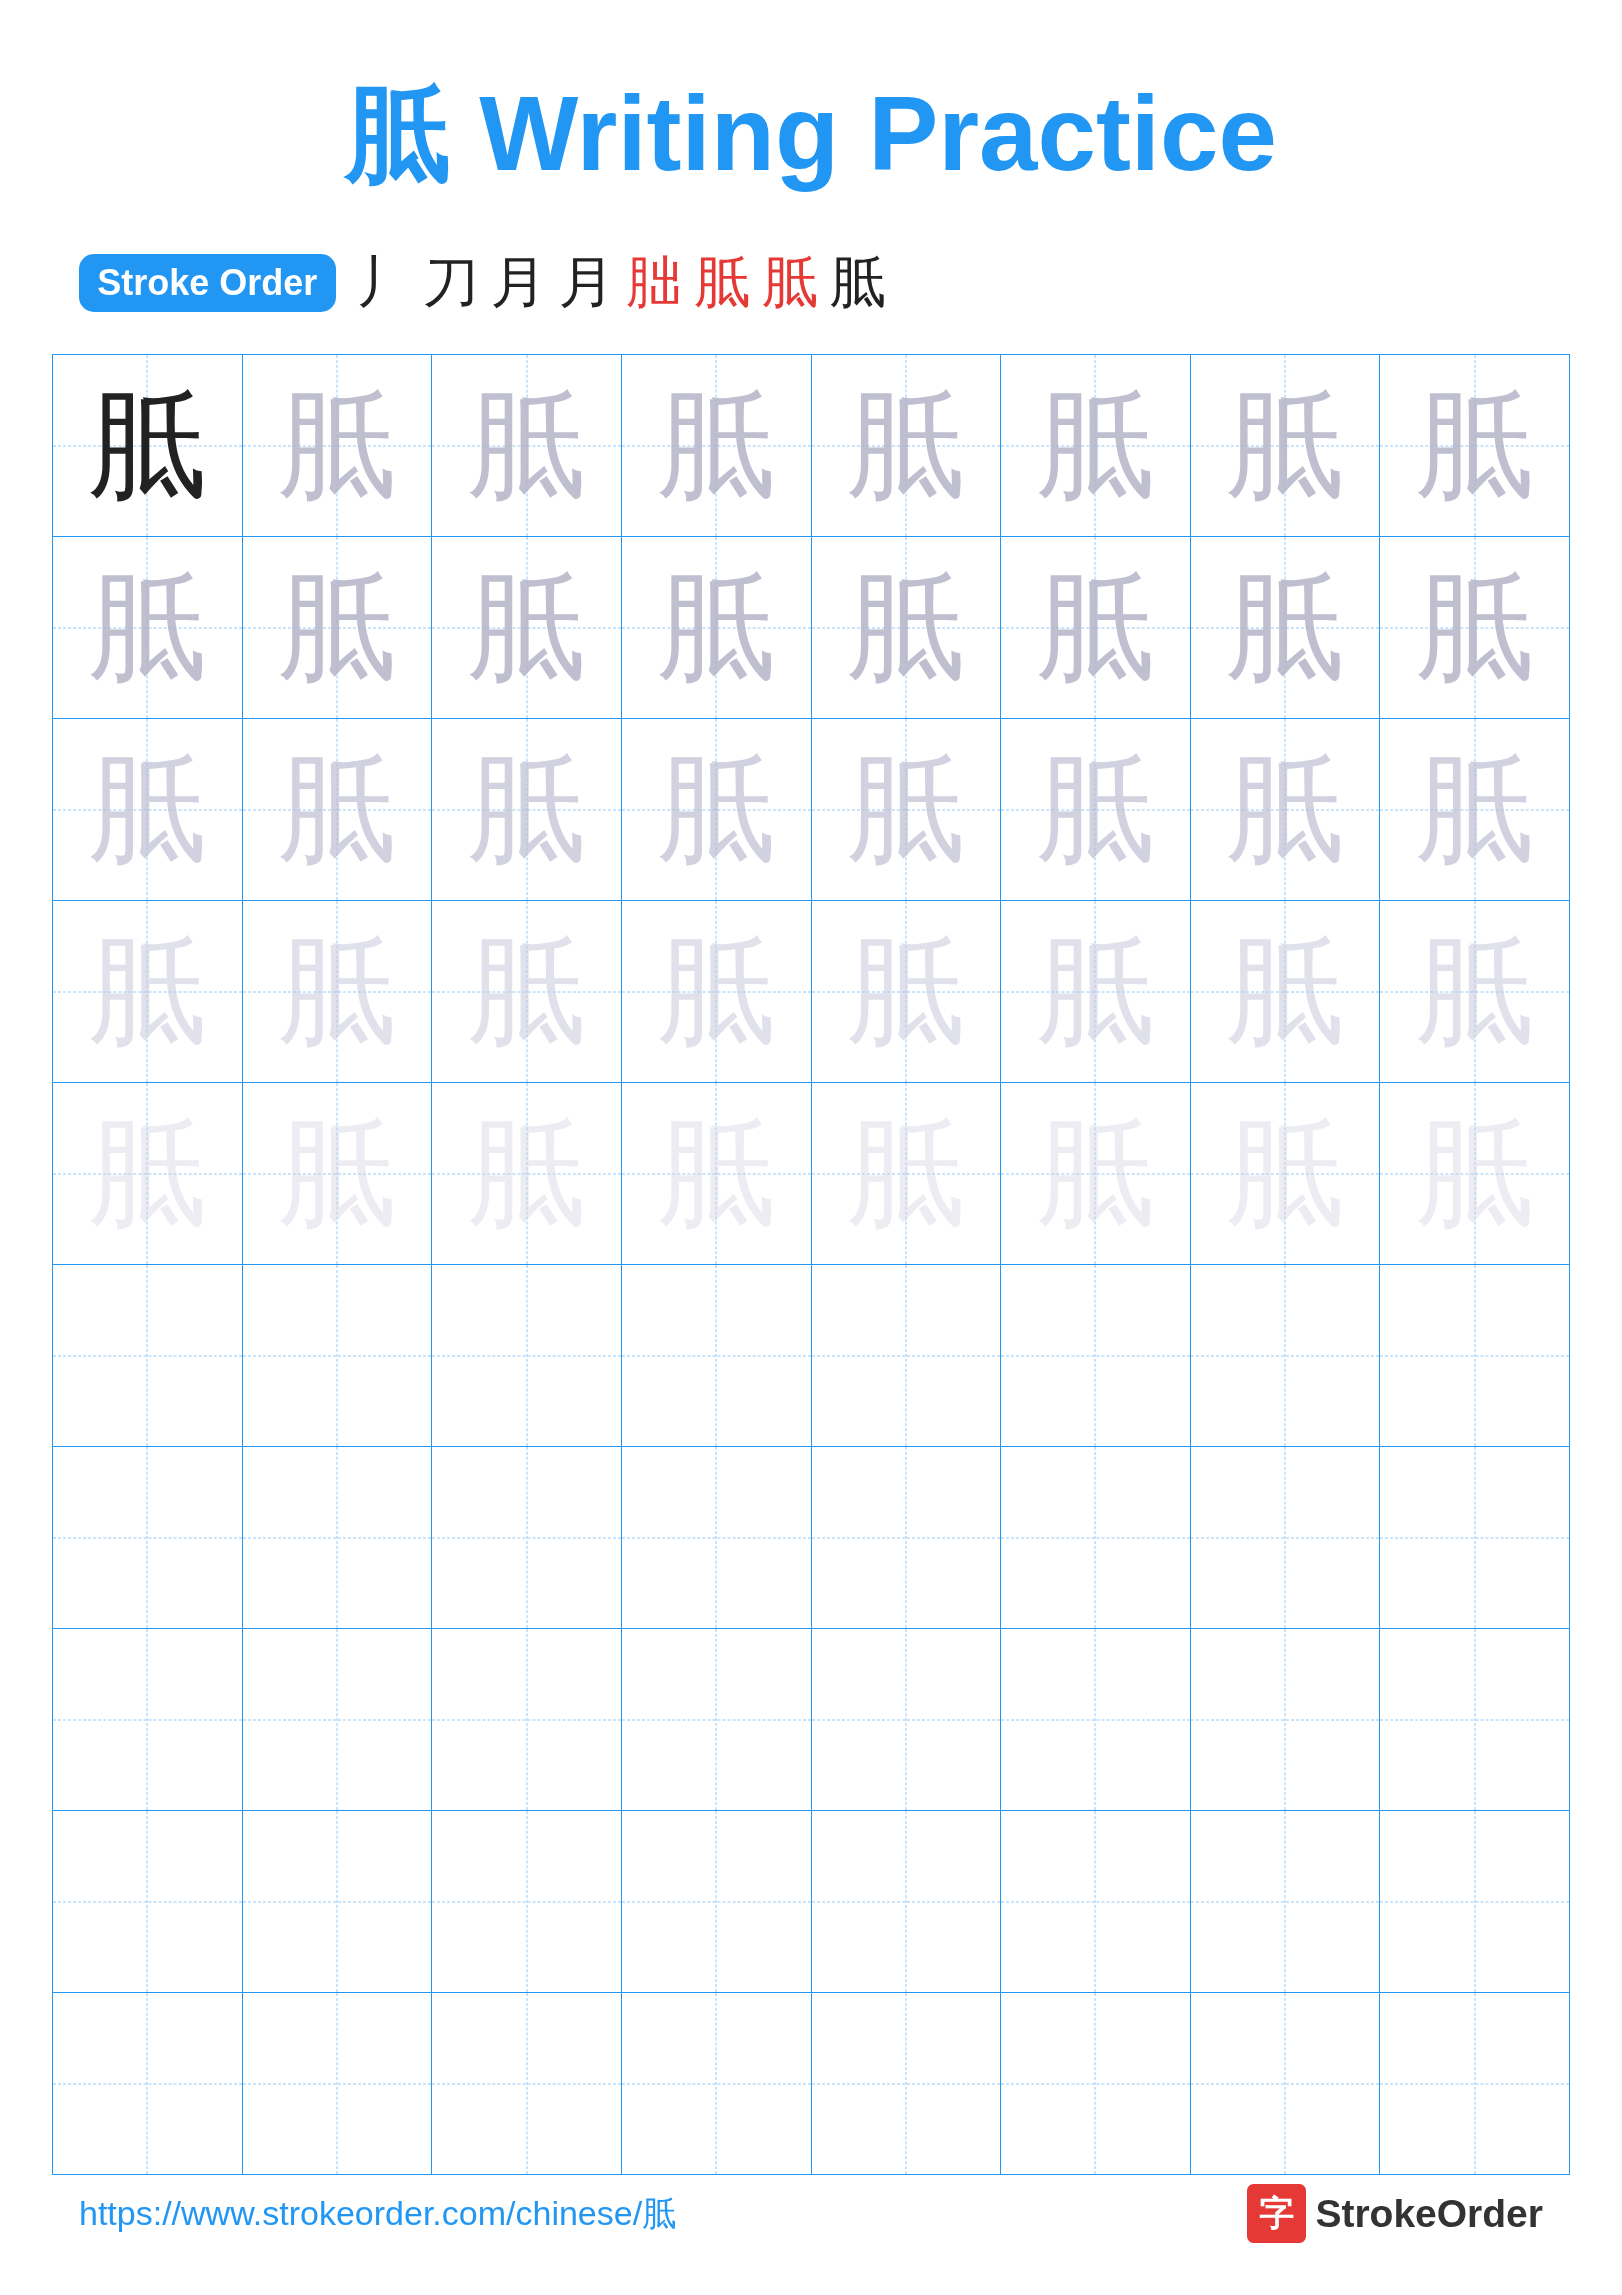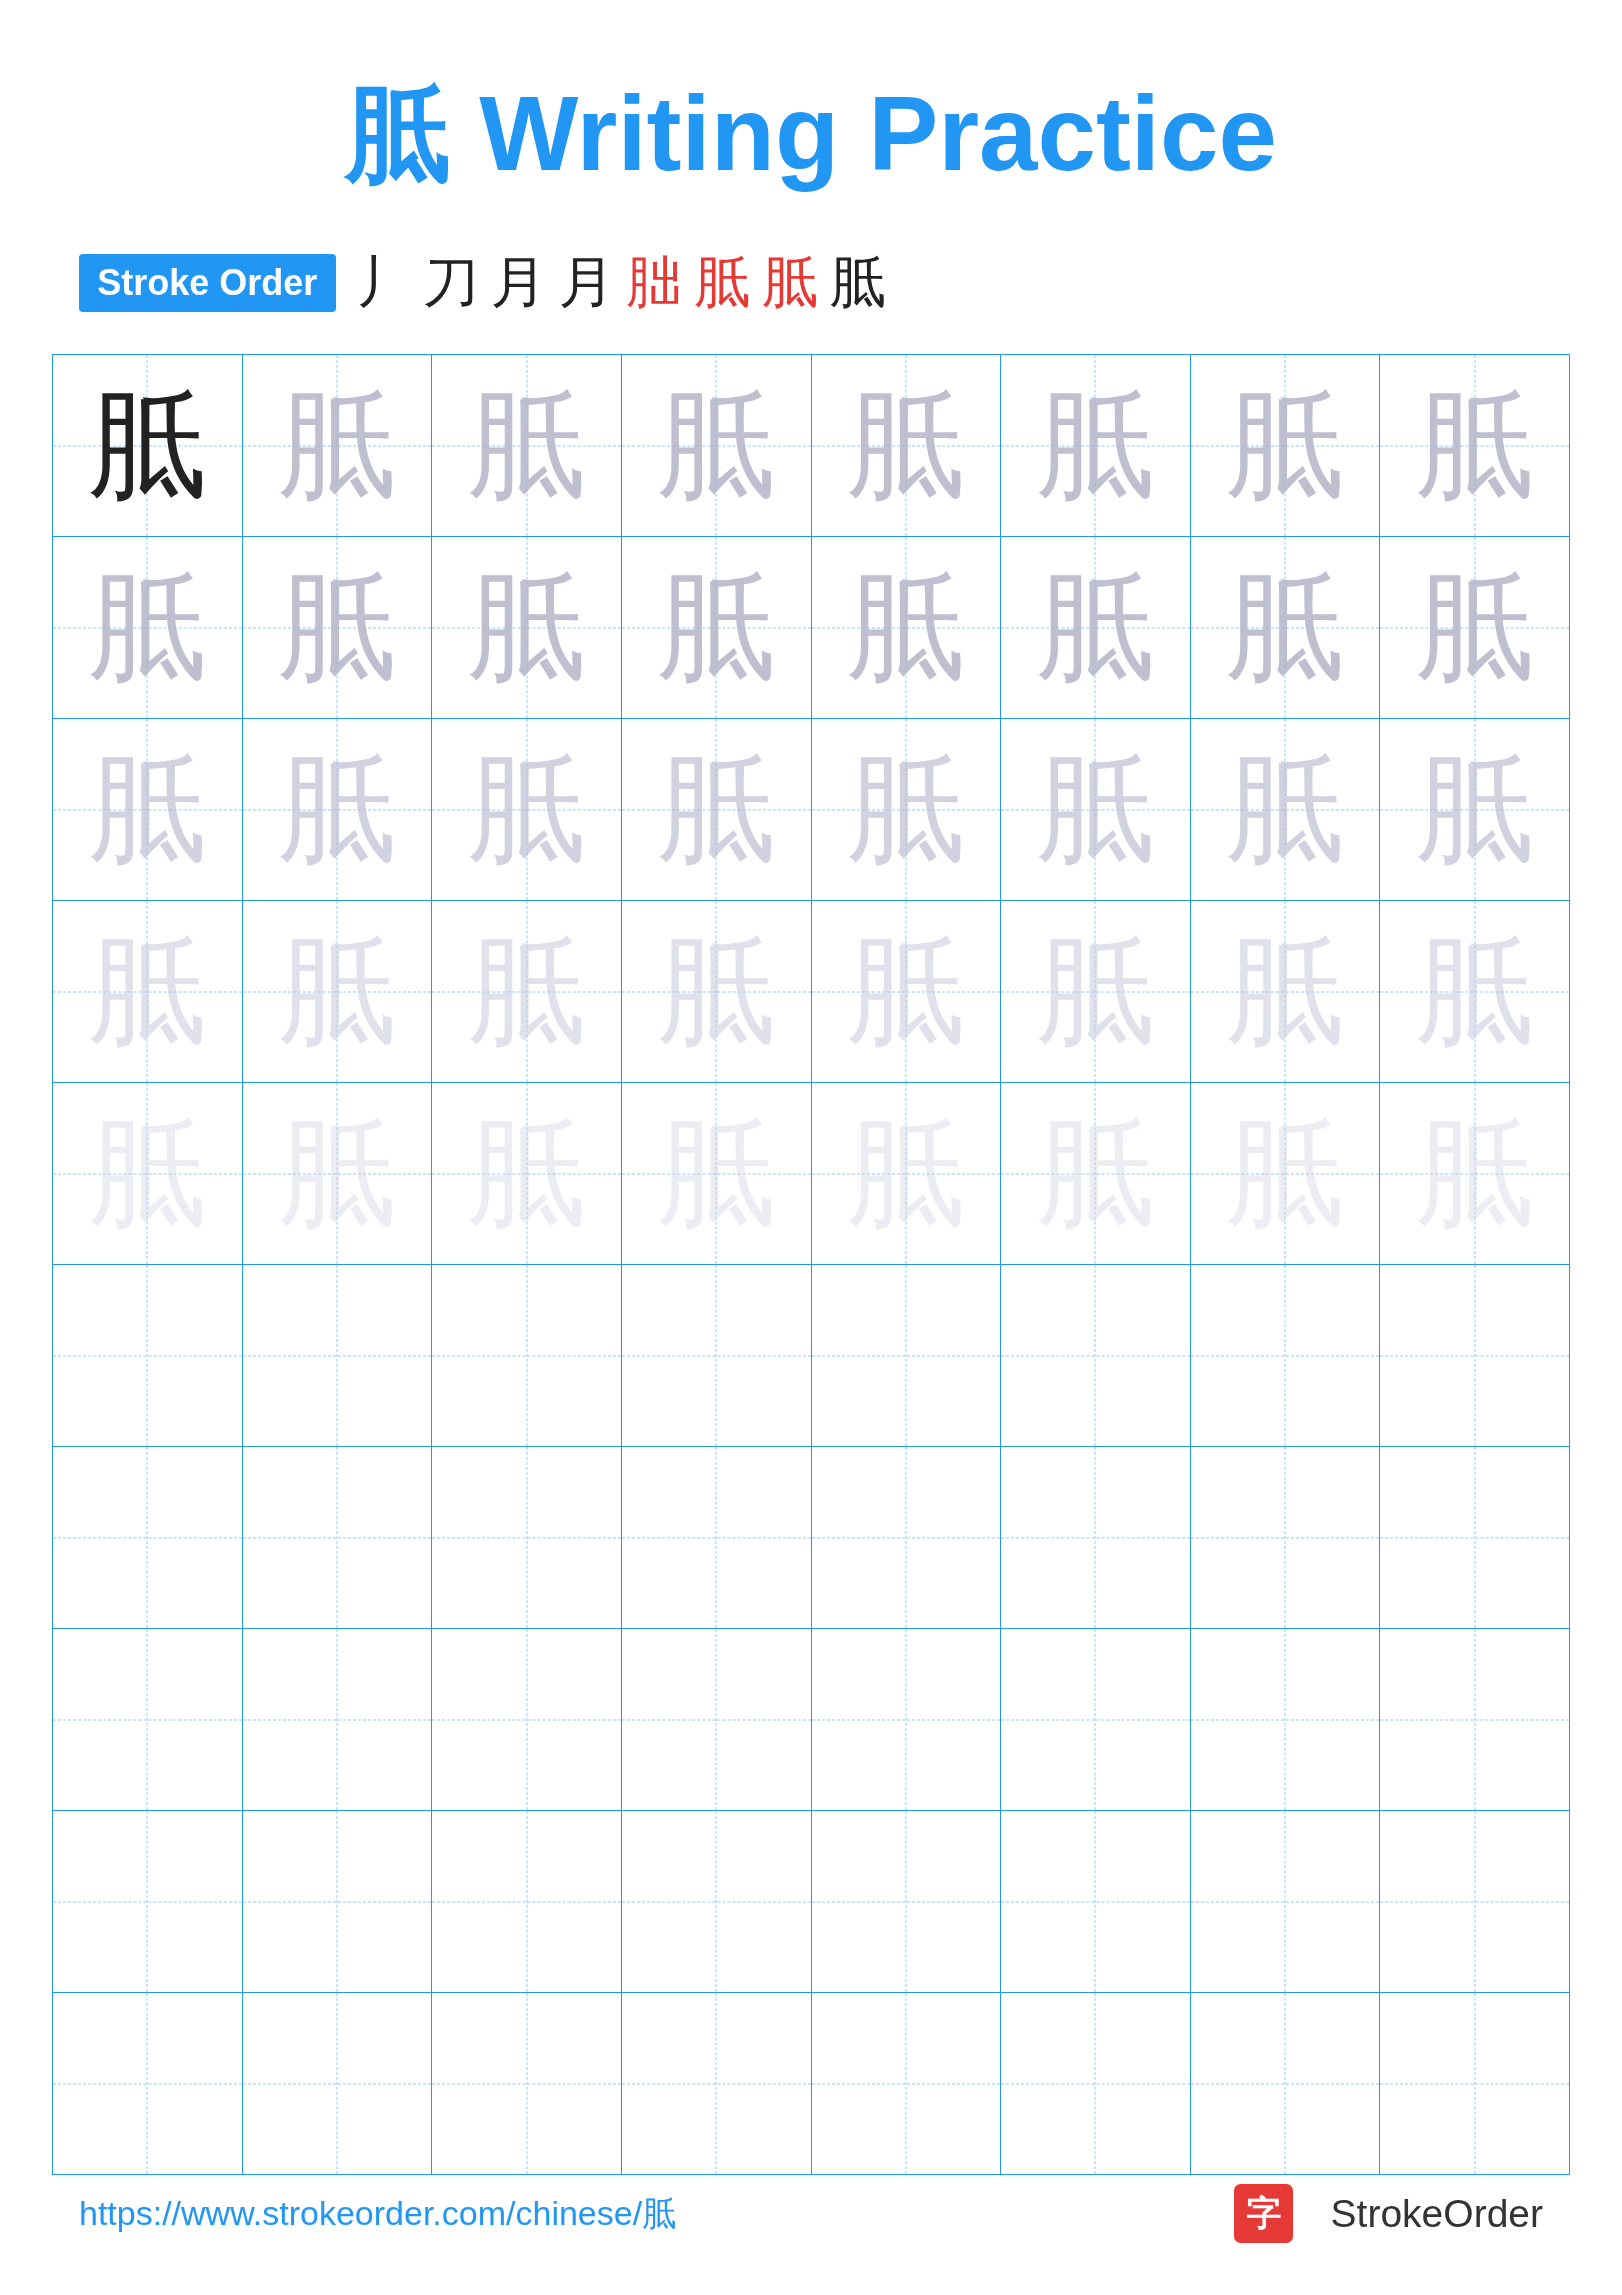--- a/index.html
+++ b/index.html
@@ -39,21 +39,21 @@
       margin-bottom: 33px;
       gap: 19.6px;
     }
 
     .stroke-order-badge {
       background: #2196F3;
       color: white;
       font-size: 36px;
       font-weight: bold;
       padding: 7.9px 18.3px;
-      border-radius: 4px;
+      border-radius: 15px;
       white-space: nowrap;
     }
 
     .stroke-order-chars {
       display: flex;
       align-items: center;
       gap: 11.8px;
       font-size: 56px;
     }
 
@@ -172,23 +172,22 @@
       height: 59px;
       display: flex;
       align-items: center;
       justify-content: center;
       border-radius: 6.5px;
       font-family: 'SimSun', serif;
     }
 
     .footer-logo-text {
       font-size: 39px;
-      font-weight: normal;
+      font-weight: bold;
       color: #333;
-      margin-left: 28px;
     }
   </style>
 </head>
 <body>
 
 <div class="page-title">
   <span class="char">胝</span><span class="text"> Writing Practice</span>
 </div>
 
 <div class="stroke-order-row">

